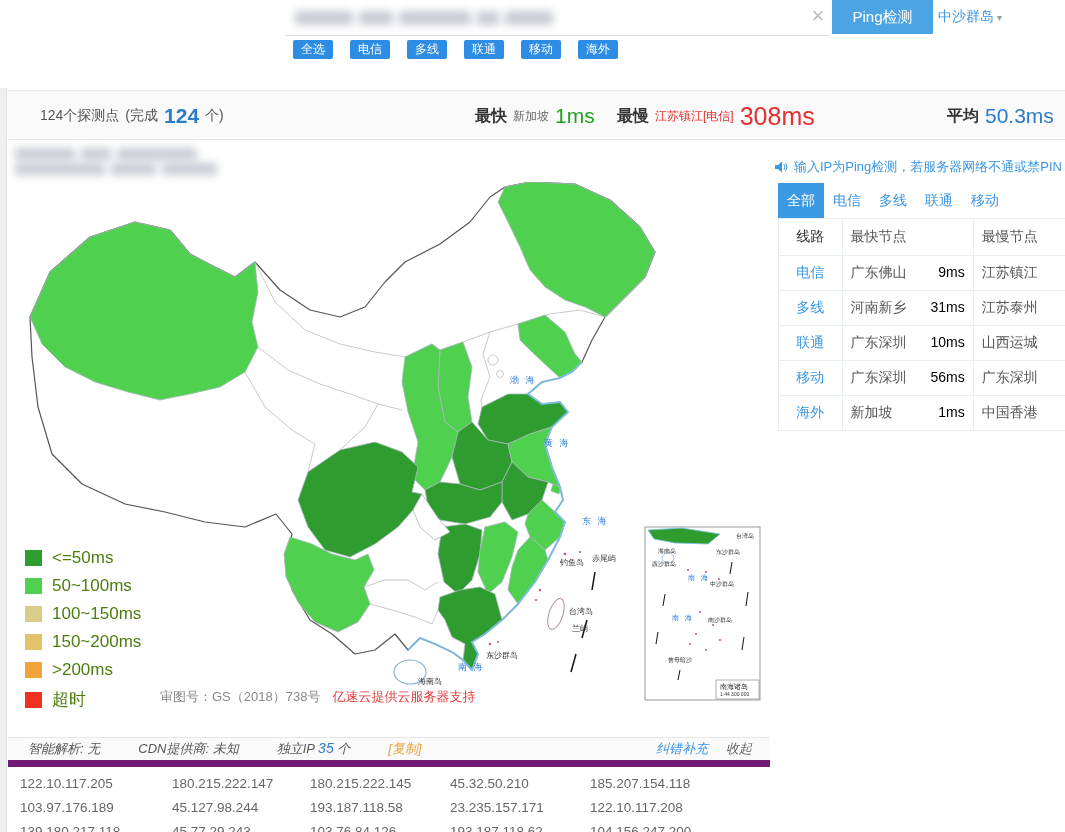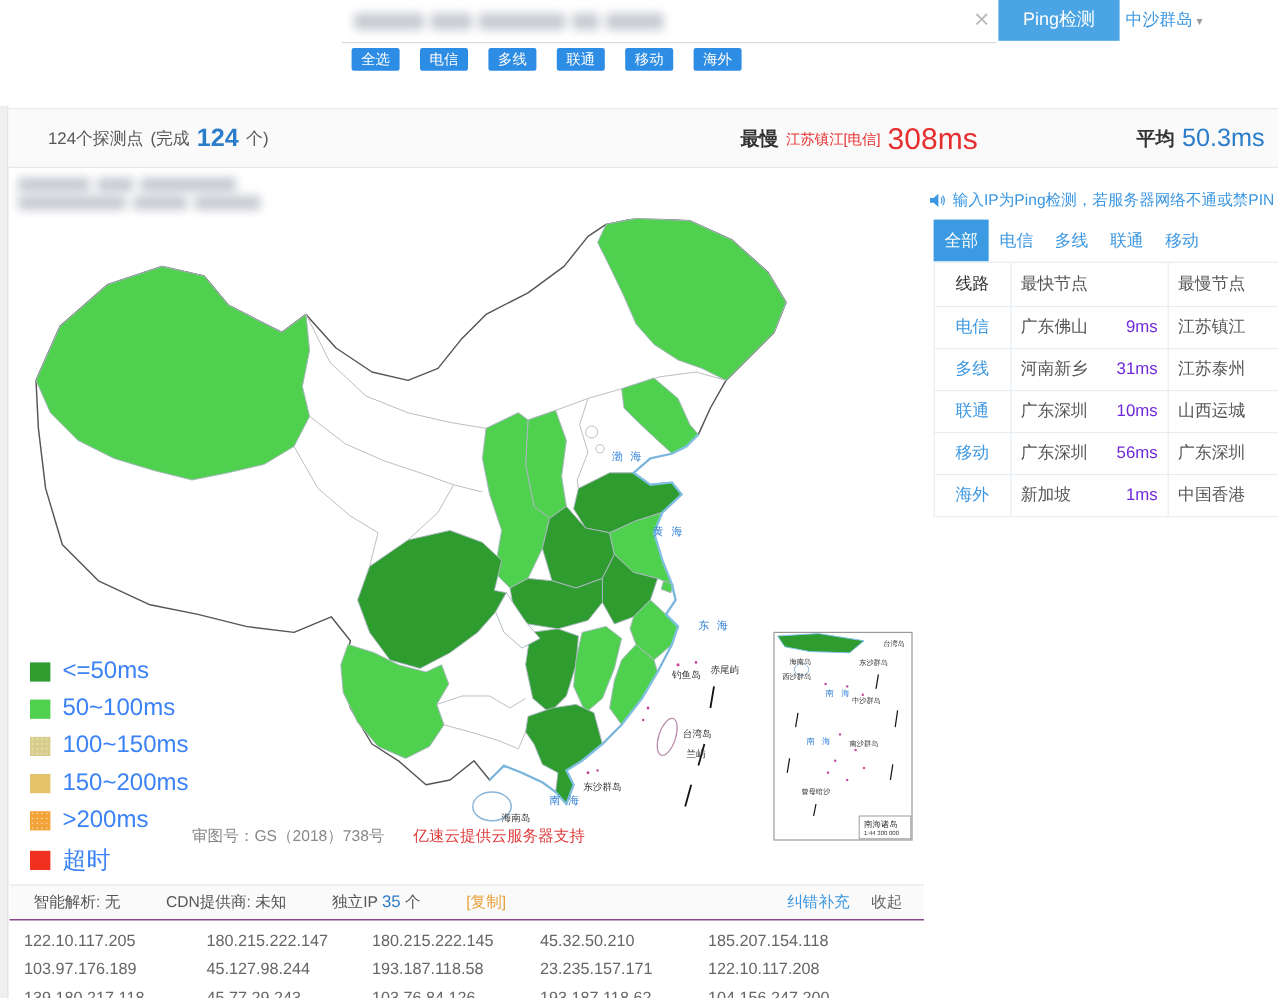--- a/index.html
+++ b/index.html
@@ -32,43 +32,43 @@
   .v-green{font-size:21px;color:#21A21F;}
   .v-red{font-size:25px;color:#E62F2F;}
   .sub-red{font-size:12px;color:#E62F2F;}
   .v-blue{font-size:21px;color:#2B7CC9;}
   
   .map-title-blur{left:15px;top:146px;width:240px;height:34px;}
   .legend{left:25px;top:548px;}
   .legend .row{display:flex;align-items:center;gap:10px;margin-bottom:8px;}
   .sw{width:17px;height:16px;}
   .sw.dots{background-image:radial-gradient(#ffffff 22%,transparent 23%);background-size:4px 4px;}
-  .legend .lab{font-size:20px;color:#3b82f6;}
-  .map-captions{left:160px;top:688px;font-size:13px;display:flex;gap:24px;white-space:nowrap;}
+  .legend .lab{font-size:17px;color:#4d7c0f;}
+  .map-captions{left:160px;top:688px;font-size:13px;display:flex;gap:12px;white-space:nowrap;}
   .license{color:#888;}
   .sponsor{color:#E03C3C;cursor:pointer;}
   
   .notice{left:775px;top:158px;width:300px;display:flex;align-items:center;gap:5px;
           font-size:13px;color:#3B97E2;white-space:nowrap;}
   .tabs{left:778px;top:183px;display:flex;width:296px;}
   .tab{width:46px;height:35px;line-height:35px;text-align:center;font-size:14px;color:#3B97E2;
        cursor:pointer;background:#fff;}
   .tab.active{background:#3B9AE1;color:#fff;}
   .rtable{left:778px;top:218px;width:370px;border-collapse:collapse;font-size:14px;background:#fff;}
   .rtable td,.rtable th{border:1px solid #E8EDF2;height:35px;padding:0 8px;font-weight:normal;white-space:nowrap;}
   .rtable th{color:#333;height:37px;text-align:left;}
   .rtable .c-line{width:62px;text-align:center;color:#3B97E2;}
   .rtable th.c-line{color:#333;}
   .rtable .c-fast{width:128px;position:relative;color:#555;}
   .rtable .c-slow{width:170px;color:#555;}
-  .rtable .ms{float:right;color:#6d28d9;}
+  .rtable .ms{float:right;color:#000000;}
   
   .foot-bar{left:8px;top:737px;width:762px;height:30px;background:#fafafa;
-            border-top:1px solid #e8e8e8;border-bottom:1px solid #701a75;
-            display:flex;align-items:center;font-size:13px;color:#555;}
+            border-top:1px solid #e8e8e8;border-bottom:7px solid #701a75;
+            display:flex;align-items:center;font-size:13px;color:#555;font-style:italic;}
   .foot-bar .item{margin-left:38px;white-space:nowrap;}
   .foot-bar .item:first-child{margin-left:20px;}
   .ip-count{color:#2B7CC9;font-size:14px;}
   .copy-link{color:#E6A23C;cursor:pointer;}
   .foot-right{position:absolute;right:18px;display:flex;gap:18px;}
   .correct-link{color:#3B97E2;cursor:pointer;}
   .collapse-link{color:#666;cursor:pointer;}
   .ip-grid{left:20px;top:776px;width:745px;display:grid;grid-template-columns:152px 138px 140px 140px 145px;
            row-gap:9px;font-size:13.5px;color:#666;}
   svg text{font-family:"Liberation Sans",sans-serif;}
@@ -105,20 +105,25 @@
   </div>
 
   <div class="abs edge-strip"></div>
 
   <div class="abs stats">
     <div class="stat" style="left:33px;">
       <span class="probe-label">124个探测点</span>
       <span class="probe-label">(完成</span>
         <span class="big-blue">124</span>
         <span class="probe-label">个)</span>
+    </div>
+    <div class="stat" style="left:468px;">
+      <span class="stat-key">最快</span>
+      <span class="stat-sub">新加坡</span>
+      <span class="v-green">1ms</span>
     </div>
     <div class="stat" style="left:610px;">
       <span class="stat-key">最慢</span>
       <span class="sub-red">江苏镇江[电信]</span>
       <span class="v-red">308ms</span>
     </div>
     <div class="stat" style="left:940px;">
       <span class="stat-key">平均</span>
       <span class="v-blue">50.3ms</span>
     </div>

